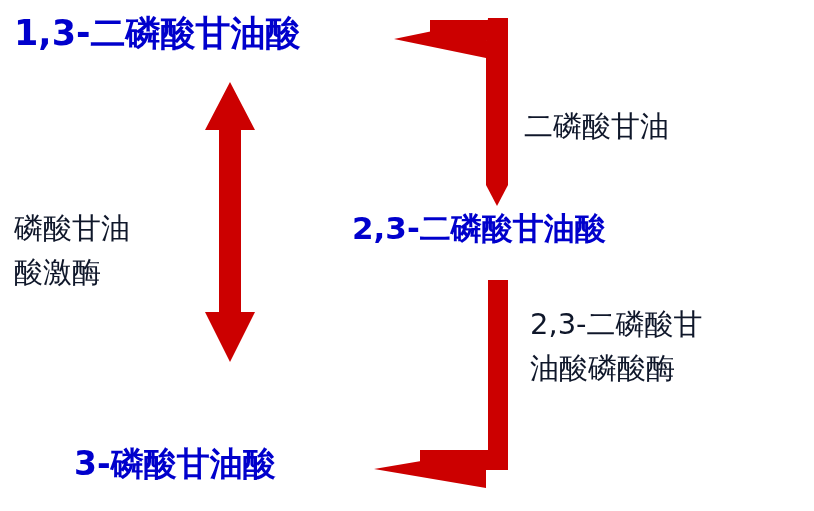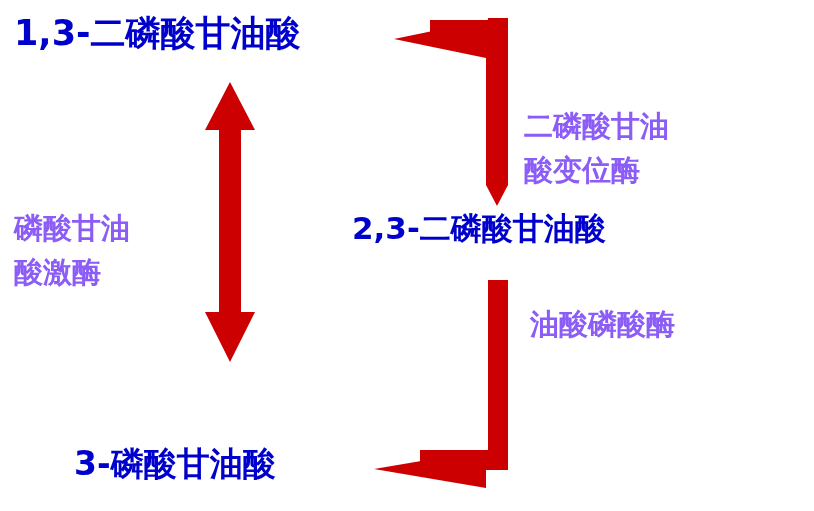--- a/index.html
+++ b/index.html
@@ -17,22 +17,22 @@
   }
   .node-label {
     position: absolute;
     color: #0000cc;
     font-weight: bold;
     white-space: nowrap;
     letter-spacing: 0px;
   }
   .enzyme-label {
     position: absolute;
-    color: #8b5cf6;
-    font-weight: bold;
+    color: #0f172a;
+    font-weight: normal;
     white-space: nowrap;
   }
   .enzyme-label .line {
     display: block;
   }
   
   #label-13bpg {
     left: 14px;
     top: 10px;
     font-size: 35px;
@@ -99,25 +99,25 @@
   </svg>
 
   <div class="node-label" id="label-13bpg">1,3-二磷酸甘油酸</div>
 
   <div class="node-label" id="label-23bpg">2,3-二磷酸甘油酸</div>
 
   <div class="node-label" id="label-3pg">3-磷酸甘油酸</div>
 
   <div class="enzyme-label" id="enz-mutase">
     <span class="line">二磷酸甘油</span>
-    <span class="line">酸变位酶</span>
   </div>
 
   <div class="enzyme-label" id="enz-kinase">
     <span class="line">磷酸甘油</span>
     <span class="line">酸激酶</span>
   </div>
 
   <div class="enzyme-label" id="enz-phosphatase">
+    <span class="line">2,3-二磷酸甘</span>
     <span class="line">油酸磷酸酶</span>
   </div>
 
 </div>
 
 </body></html>

